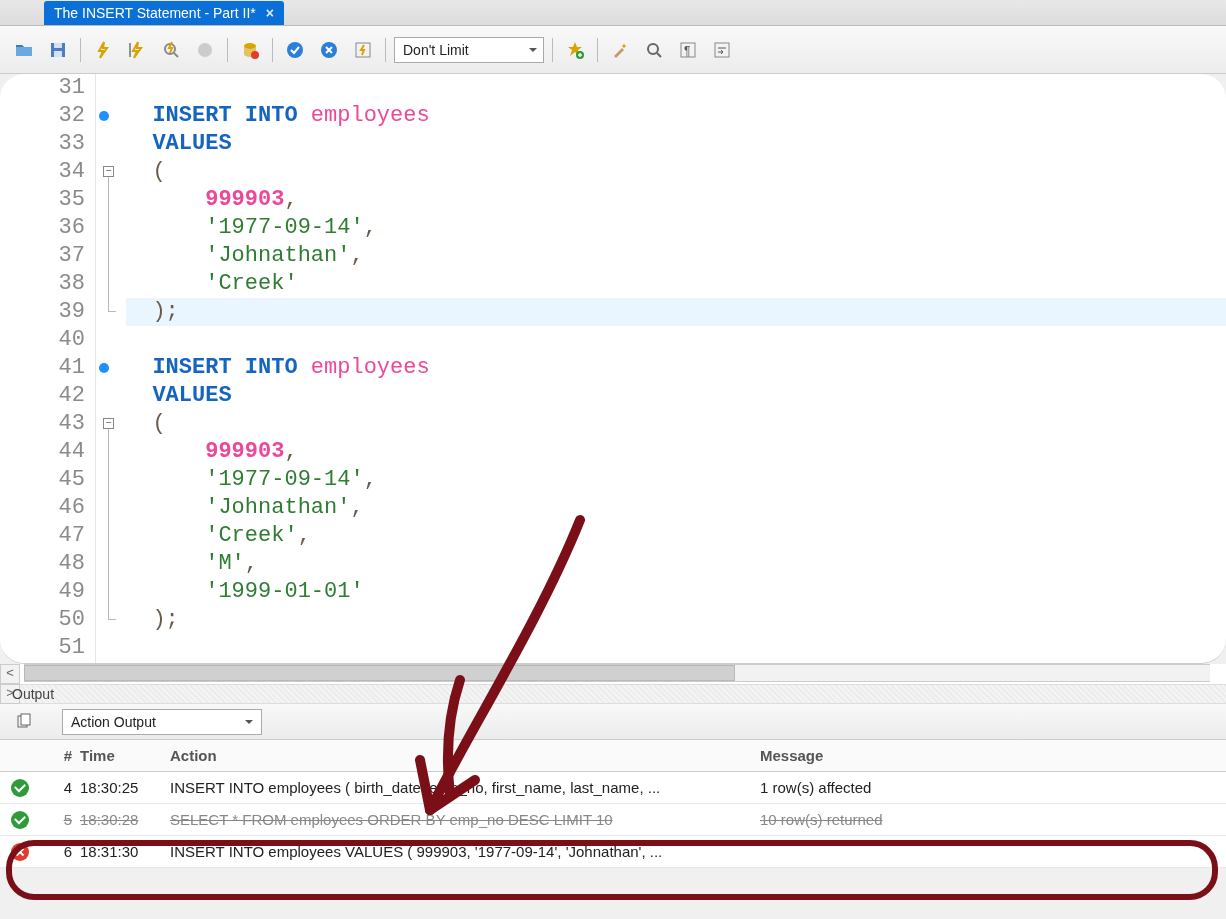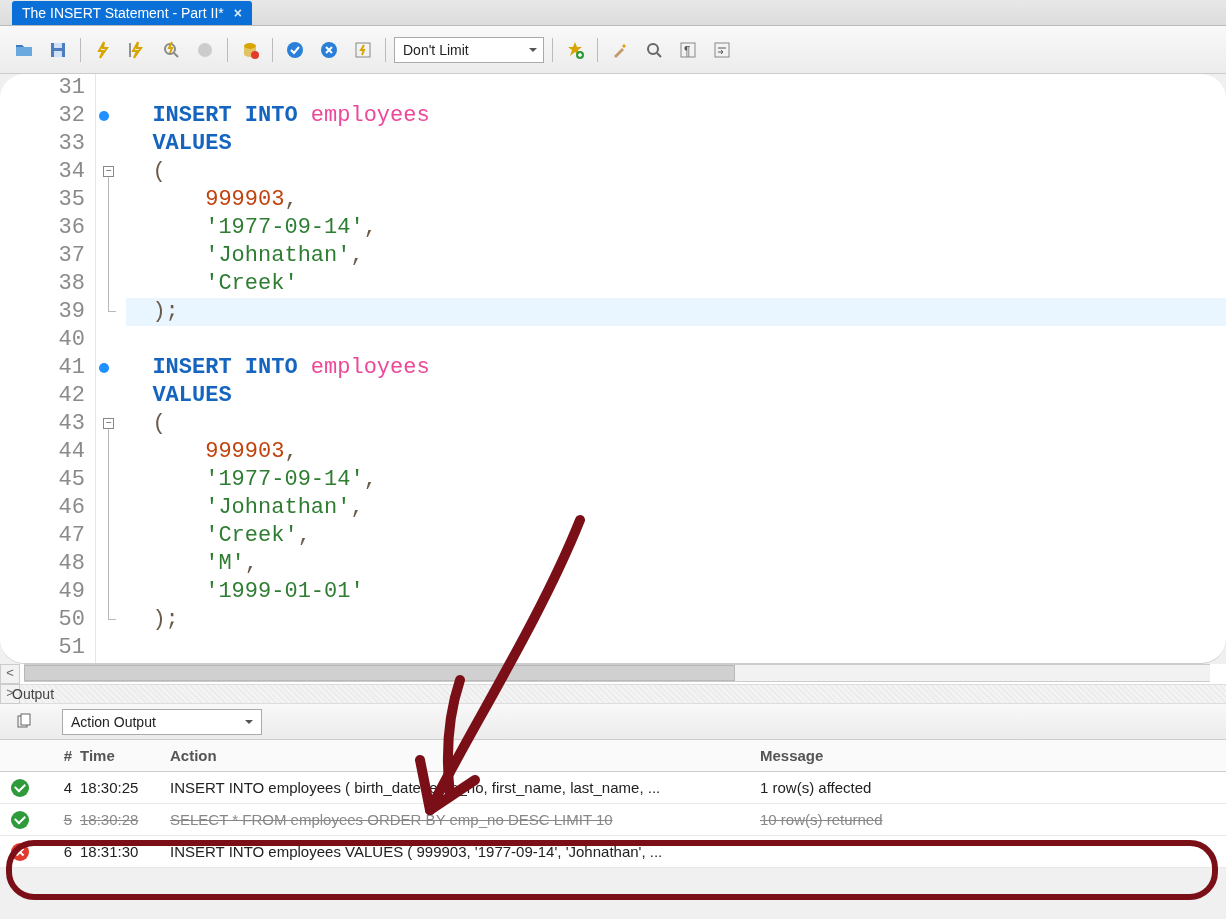--- a/index.html
+++ b/index.html
@@ -11,21 +11,21 @@
     height: 919px;
     overflow: hidden;
     color: #222;
   }
   .tab-bar {
     height: 26px;
     background: linear-gradient(#e8e8e8,#dcdcdc);
     border-bottom: 1px solid #bbb;
     display: flex;
     align-items: flex-end;
-    padding-left: 12px;
+    padding-left: 44px;
   }
   .tab {
     background: #0a6fd6;
     color: #fff;
     height: 24px;
     line-height: 24px;
     padding: 0 10px;
     font-size: 14px;
     display: flex;
     align-items: center;
@@ -100,21 +100,21 @@
   .fold-col .fold-box {
     position:absolute; left:7px; width:11px; height:11px;
     border:1px solid #888; background:#fff; font-size:10px;
     line-height:9px; text-align:center; color:#555;
   }
   .code { flex:1; padding-left:4px; }
   .code .row { height:28px; white-space:pre; }
   .row.hl { background:#e9f5ff; }
   .kw { color:#1565c0; font-weight:600; }
   .ident { color:#ec4899; }
-  .num { color:#c2410c; }
+  .num { color:#ec4899;font-weight:bold; }
   .str { color:#2e7d32; }
   .punct { color:#6b5b4a; }
   .scroll-strip {
     height: 20px;
     background:#fff;
   }
   .scroll-strip .scroll-btn {
     display:inline-block;width:20px;height:20px;text-align:center;
     color:#666;background:#f2f2f2;border:1px solid #ccc;
   }

